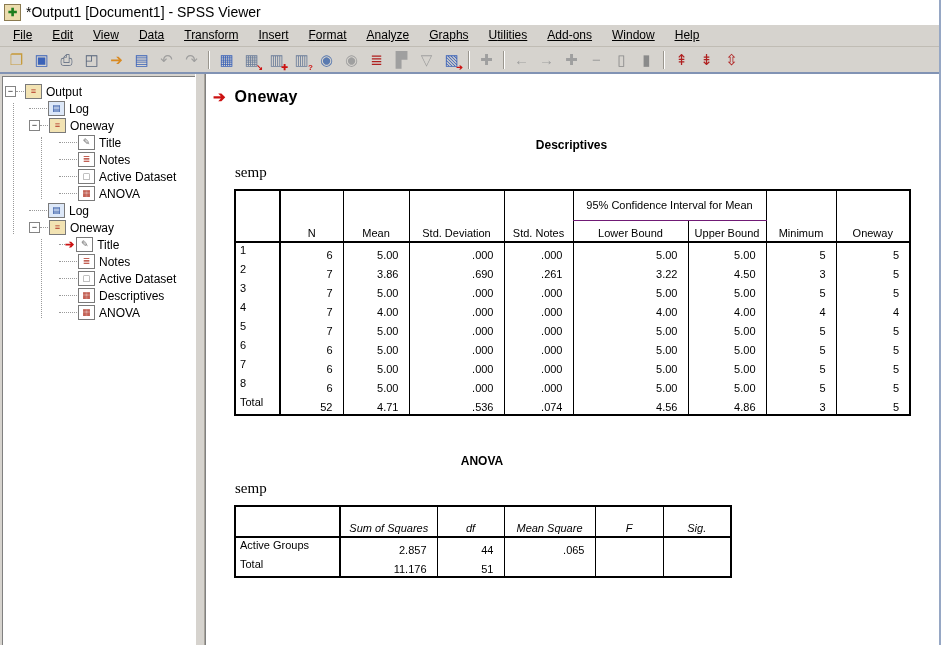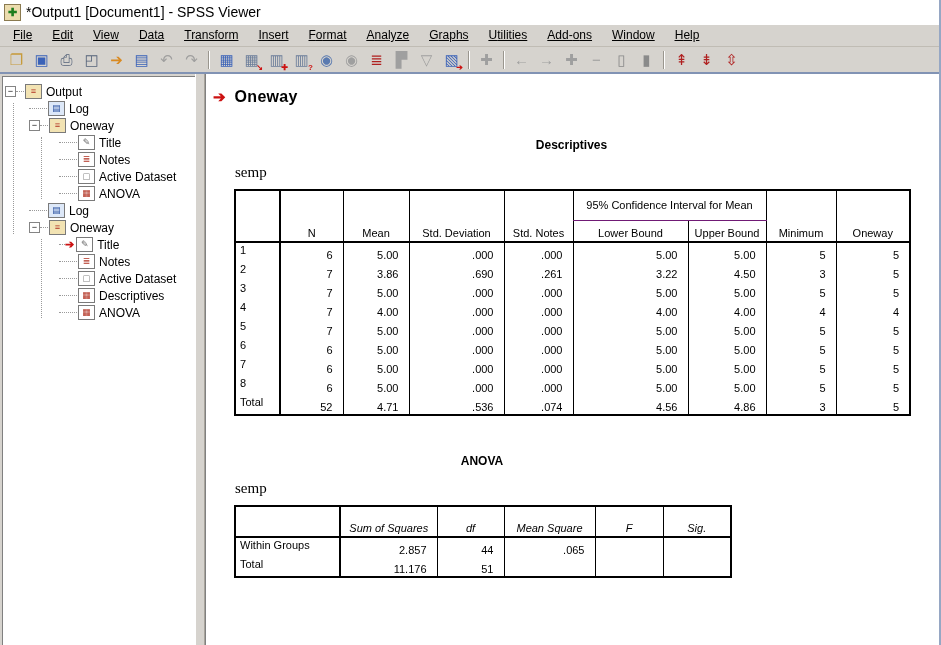--- a/index.html
+++ b/index.html
@@ -442,21 +442,21 @@
               <th class="blank thickR"></th>
               <th>Sum of Squares</th>
               <th>df</th>
               <th>Mean Square</th>
               <th>F</th>
               <th>Sig.</th>
             </tr>
           </thead>
           <tbody>
               <tr>
-                <td class="lbl thickR">Within Groups</td>
+                <td class="lbl thickR">Active Groups</td>
                 <td class="num">2.857</td>
                 <td class="num">44</td>
                 <td class="num">.065</td>
                 <td class="num"></td>
                 <td class="num"></td>
               </tr>
               <tr>
                 <td class="lbl thickR">Total</td>
                 <td class="num">11.176</td>
                 <td class="num">51</td>

